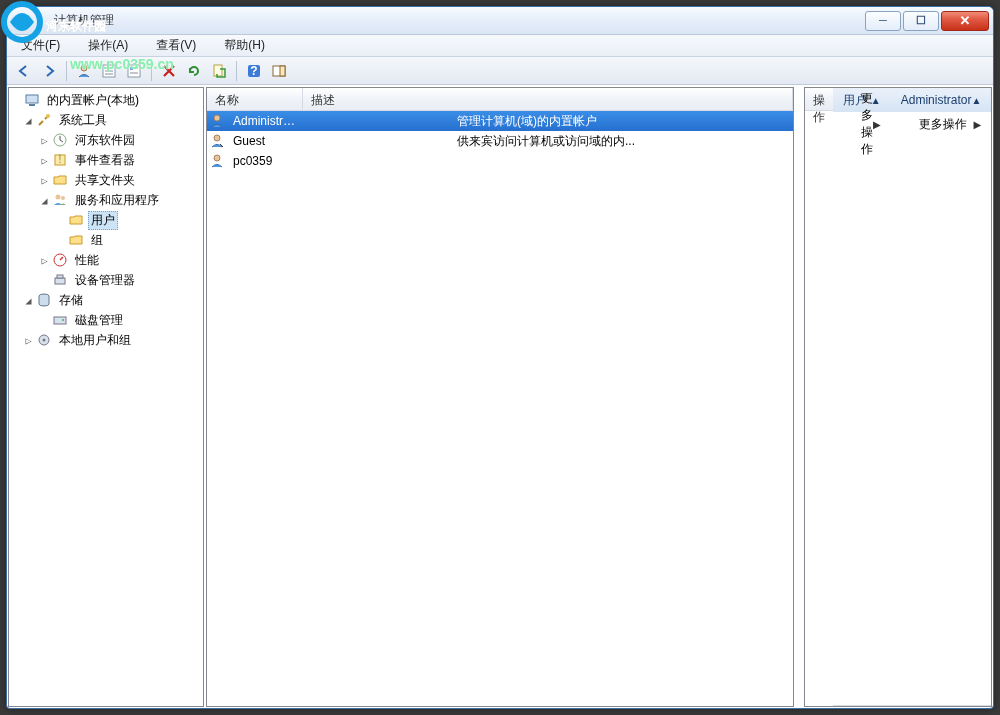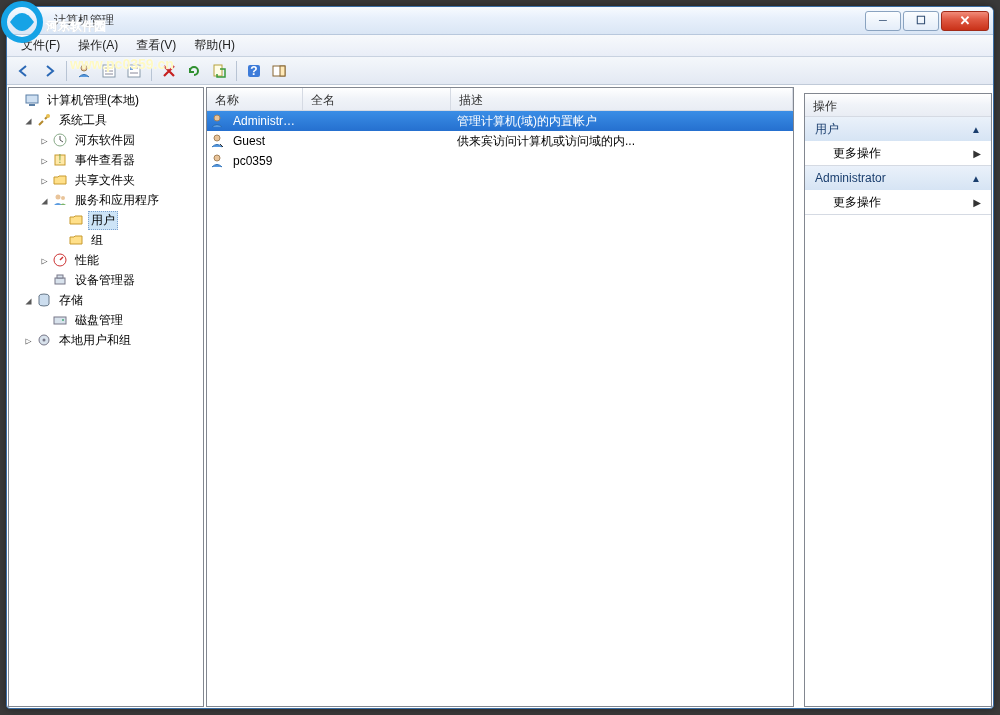--- a/index.html
+++ b/index.html
@@ -23,41 +23,41 @@
 .win-btns { display: flex; gap: 0; }
 .win-btn { width: 36px; height: 20px; border: 1px solid #8aa3c0; border-radius: 3px; margin-left: 2px;
   background: linear-gradient(to bottom, #fbfdff, #e4edf9); display:flex; align-items:center; justify-content:center; cursor:default;}
 .win-btn.close { width: 48px; background: linear-gradient(to bottom, #f18c7a 0%, #e05a44 40%, #c93118 100%); border-color:#a12a18;}
 .win-btn.close span { color:#fff; font-weight:bold; font-size:13px; }
 .win-btn span { color:#324e73; font-weight:bold; font-size:11px; line-height:1;}
 
 
 .menubar {
   height: 22px; background: linear-gradient(to bottom,#f7f9fc,#e9eef7); border-bottom:1px solid #c8d2e0;
-  display:flex; align-items:center; padding: 0 6px; gap: 2px;
+  display:flex; align-items:center; padding: 0 6px; gap: 12px;
 }
 .menu-item { padding: 2px 8px; color:#222; cursor:default;}
-.watermark-url { position:absolute; left:70px; top:56px; color:#fef9c3; font-size:14px; font-weight:600; text-shadow:0 0 2px #fff; pointer-events:none; z-index:10;}
+.watermark-url { position:absolute; left:70px; top:56px; color:#86efac; font-size:14px; font-weight:600; text-shadow:0 0 2px #fff; pointer-events:none; z-index:10;}
 .watermark-banner { position:absolute; left:0; top:0; z-index:11; pointer-events:none; }
 
 
 .toolbar {
   height: 28px; background: linear-gradient(to bottom,#f4f7fb,#e3e9f3); border-bottom:1px solid #c0cad8;
   display:flex; align-items:center; padding: 0 6px; gap:3px;
 }
 .tb-btn { width:22px; height:22px; border:1px solid transparent; border-radius:3px; display:flex; align-items:center; justify-content:center; cursor:default;}
 .tb-sep { width:1px; height:20px; background:#b8c4d4; margin:0 3px;}
 
 
 .content { flex:1; display:flex; border-top:1px solid #fff; min-height:0;}
 .panel-border { border:1px solid #828790; background:#fff; }
 
 .tree-pane { width:196px; margin:1px 0 1px 1px; overflow:auto;}
 .list-pane { flex:1; margin:1px 8px 1px 2px; display:flex; flex-direction:column;}
-.action-pane { width:188px; margin:7px 1px 1px 2px; display:flex; flex-direction:column;}
+.action-pane { width:188px; margin:1px 1px 1px 2px; display:flex; }
 
 
 .tree { padding: 2px 0; }
 .tree-row { display:flex; align-items:center; height:20px; cursor:default; white-space:nowrap;}
 .tree-row .expander { width:15px; text-align:center; color:#595959; font-size:10px; font-family:monospace;}
 .tree-row .expander.empty { color:transparent;}
 .tree-row .ticon { width:16px; height:16px; margin-right:4px; display:inline-flex; align-items:center; justify-content:center;}
 .tree-row .tlabel { color:#000; padding:1px 3px;}
 .tree-row.selected .tlabel { background:#cde4f7; border:1px dotted #7da2ce; padding:0 2px;}
 .indent-1 { padding-left: 12px; }
@@ -198,21 +198,21 @@
     <div class="tree-pane panel-border">
       <div class="tree">
         <div class="tree-row">
           <span class="expander empty">▷</span>
           <span class="ticon">
               <svg width="16" height="16">
                 <rect x="2" y="3" width="12" height="8" fill="#cfe0f2" stroke="#5b7fa6"></rect>
                 <rect x="5" y="12" width="6" height="2" fill="#5b7fa6"></rect>
               </svg>
             </span>
-          <span class="tlabel">计算机管理(本地)</span>
+          <span class="tlabel">的内置帐户(本地)</span>
         </div>
         <div class="tree-row indent-1">
           <span class="expander">◢</span>
           <span class="ticon">
               <svg width="16" height="16">
                 <path d="M3 13 L7 9 M9 7 L13 3" stroke="#b58a2e" stroke-width="2"></path>
                 <circle cx="12" cy="4" r="2" fill="#e9c257"></circle>
               </svg>
             </span>
           <span class="tlabel">系统工具</span>
@@ -325,21 +325,20 @@
               </svg>
             </span>
           <span class="tlabel">本地用户和组</span>
         </div>
       </div>
     </div>
 
     <div class="list-pane panel-border">
       <div class="list-header">
         <div class="col col-name">名称</div>
-        <div class="col col-fullname">全名</div>
         <div class="col col-desc">描述</div>
       </div>
       <div class="list-body">
         <div class="list-row selected">
           <span class="uicon">
               <svg width="16" height="16">
                 <circle cx="8" cy="5" r="3" fill="#e9c49a" stroke="#a5835a"></circle>
                 <path d="M3 14 Q8 9 13 14" fill="#5a9be0" stroke="#2a6bb0"></path>
               </svg>
             </span>

